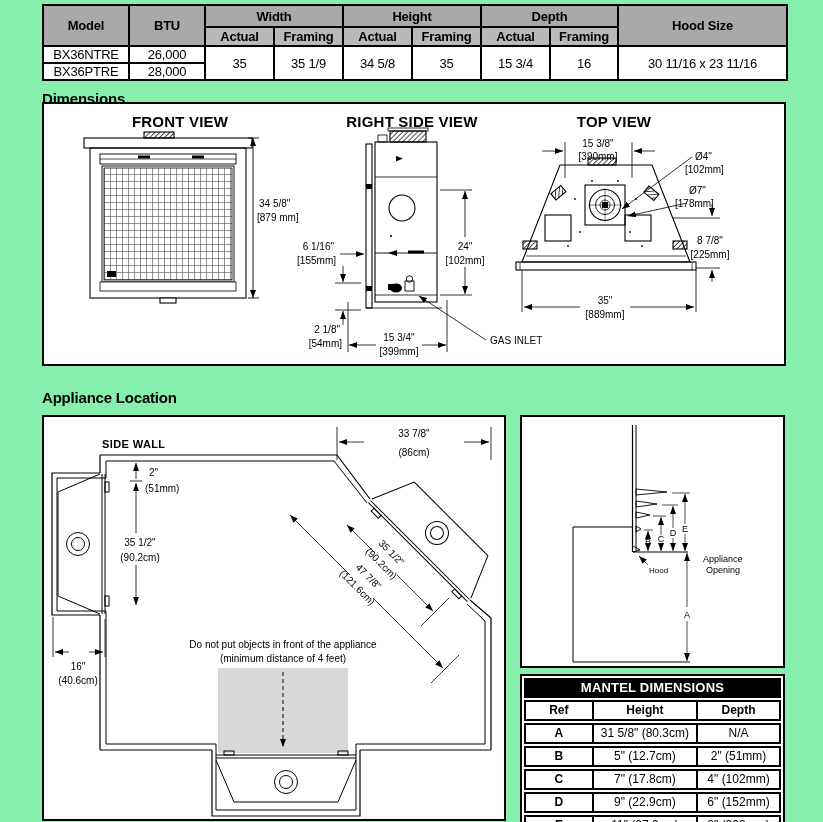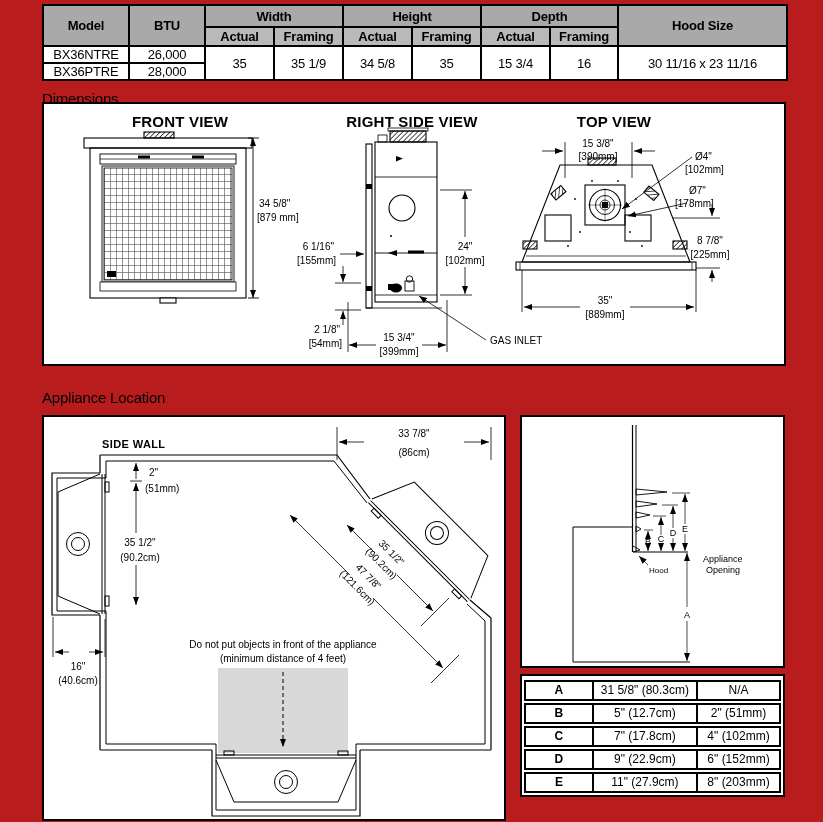--- a/index.html
+++ b/index.html
@@ -1,29 +1,29 @@
 <!DOCTYPE html>
 <html><head>
 <meta charset="utf-8">
 <style>
   * { margin:0; padding:0; box-sizing:border-box; }
   html,body { background:#fff; }
   body { font-family:"Liberation Sans", sans-serif; color:#000; }
-  #page { position:relative; width:823px; height:822px; background:#b91c1c; overflow:hidden; }
+  #page { position:relative; width:823px; height:822px; background:#86efac; overflow:hidden; }
 
   
   #spec-table { position:absolute; left:42px; top:4px; width:744px; border-collapse:collapse; table-layout:fixed; }
   #spec-table th, #spec-table td { border:2px solid #000; text-align:center; vertical-align:middle; padding:0; font-size:13px; letter-spacing:-0.2px; }
   #spec-table th { font-weight:700; }
   #spec-table .g1 { background:#a9a9a9; height:22px; }
   #spec-table .g2 { background:#b9b9b9; height:19px; }
   #spec-table td { background:#fff; height:13px; font-size:13px; }
 
   
-  .section-h { position:absolute; font-size:15px; font-weight:400; letter-spacing:-0.2px; }
+  .section-h { position:absolute; font-size:15px; font-weight:700; letter-spacing:-0.2px; }
 
   
   .panel { position:absolute; border:2px solid #000; background:#fff; }
   #dims-panel { left:42px; top:102px; width:744px; height:264px;text-decoration:underline; }
   #loc-panel  { left:42px; top:415px; width:464px; height:406px; }
   #mantel-panel { left:520px; top:415px; width:265px; height:253px; }
 
   svg text { font-family:"Liberation Sans", sans-serif; font-size:10px; fill:#000; }
   svg .vtitle { font-size:15px; font-weight:700; letter-spacing:0.2px; }
   svg .small { font-size:9px; }
@@ -361,20 +361,26 @@
       <text x="151" y="119" text-anchor="middle" class="small">D</text>
       <text x="163" y="115" text-anchor="middle" class="small">E</text>
       <text x="165" y="201" text-anchor="middle" class="small">A</text>
       <text x="127" y="156" class="tiny">Hood</text>
       <text x="181" y="145" class="small">Appliance</text>
       <text x="184" y="156" class="small">Opening</text>
     </svg>
   </div>
 
   <div id="mantel-table">
+    <div class="mt-title">MANTEL DIMENSIONS</div>
+    <div class="mt-row mt-head">
+      <div class="mt-c1">Ref</div>
+      <div class="mt-c2">Height</div>
+      <div class="mt-c3">Depth</div>
+    </div>
     <div class="mt-row">
       <div class="mt-c1 mt-ref">A</div>
       <div class="mt-c2">31 5/8" (80.3cm)</div>
       <div class="mt-c3">N/A</div>
     </div>
     <div class="mt-row">
       <div class="mt-c1 mt-ref">B</div>
       <div class="mt-c2">5" (12.7cm)</div>
       <div class="mt-c3">2" (51mm)</div>
     </div>

